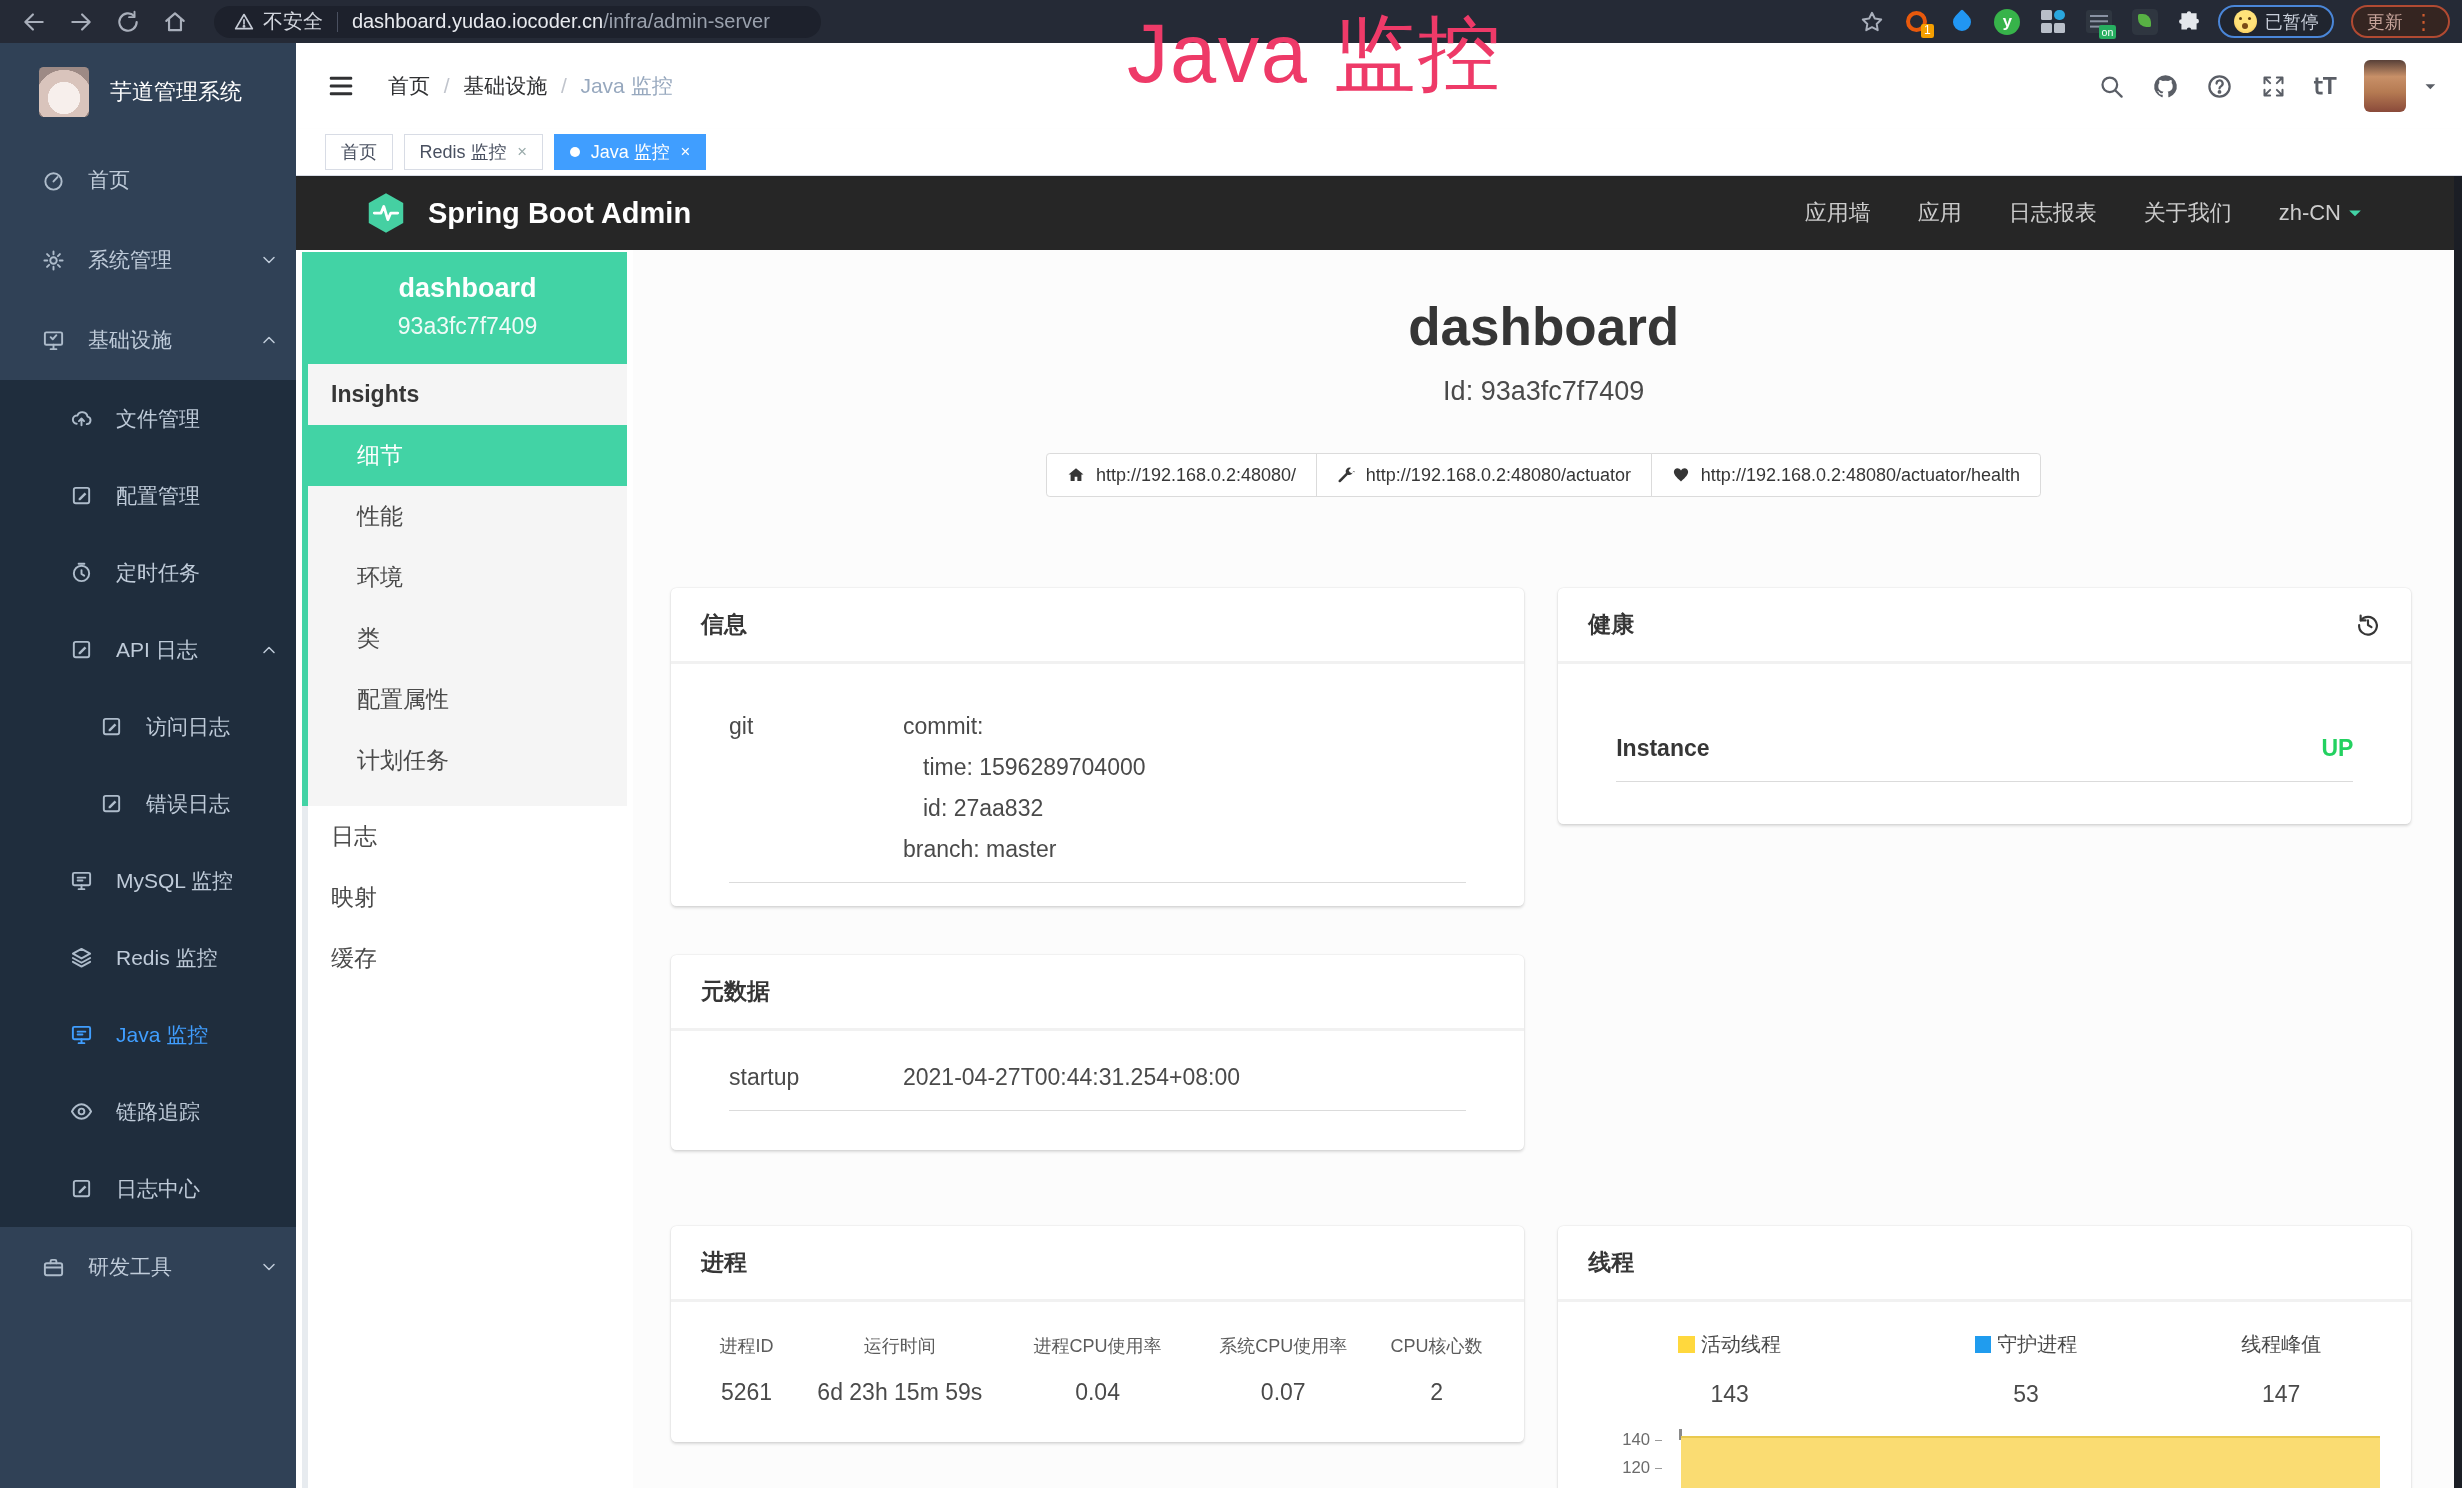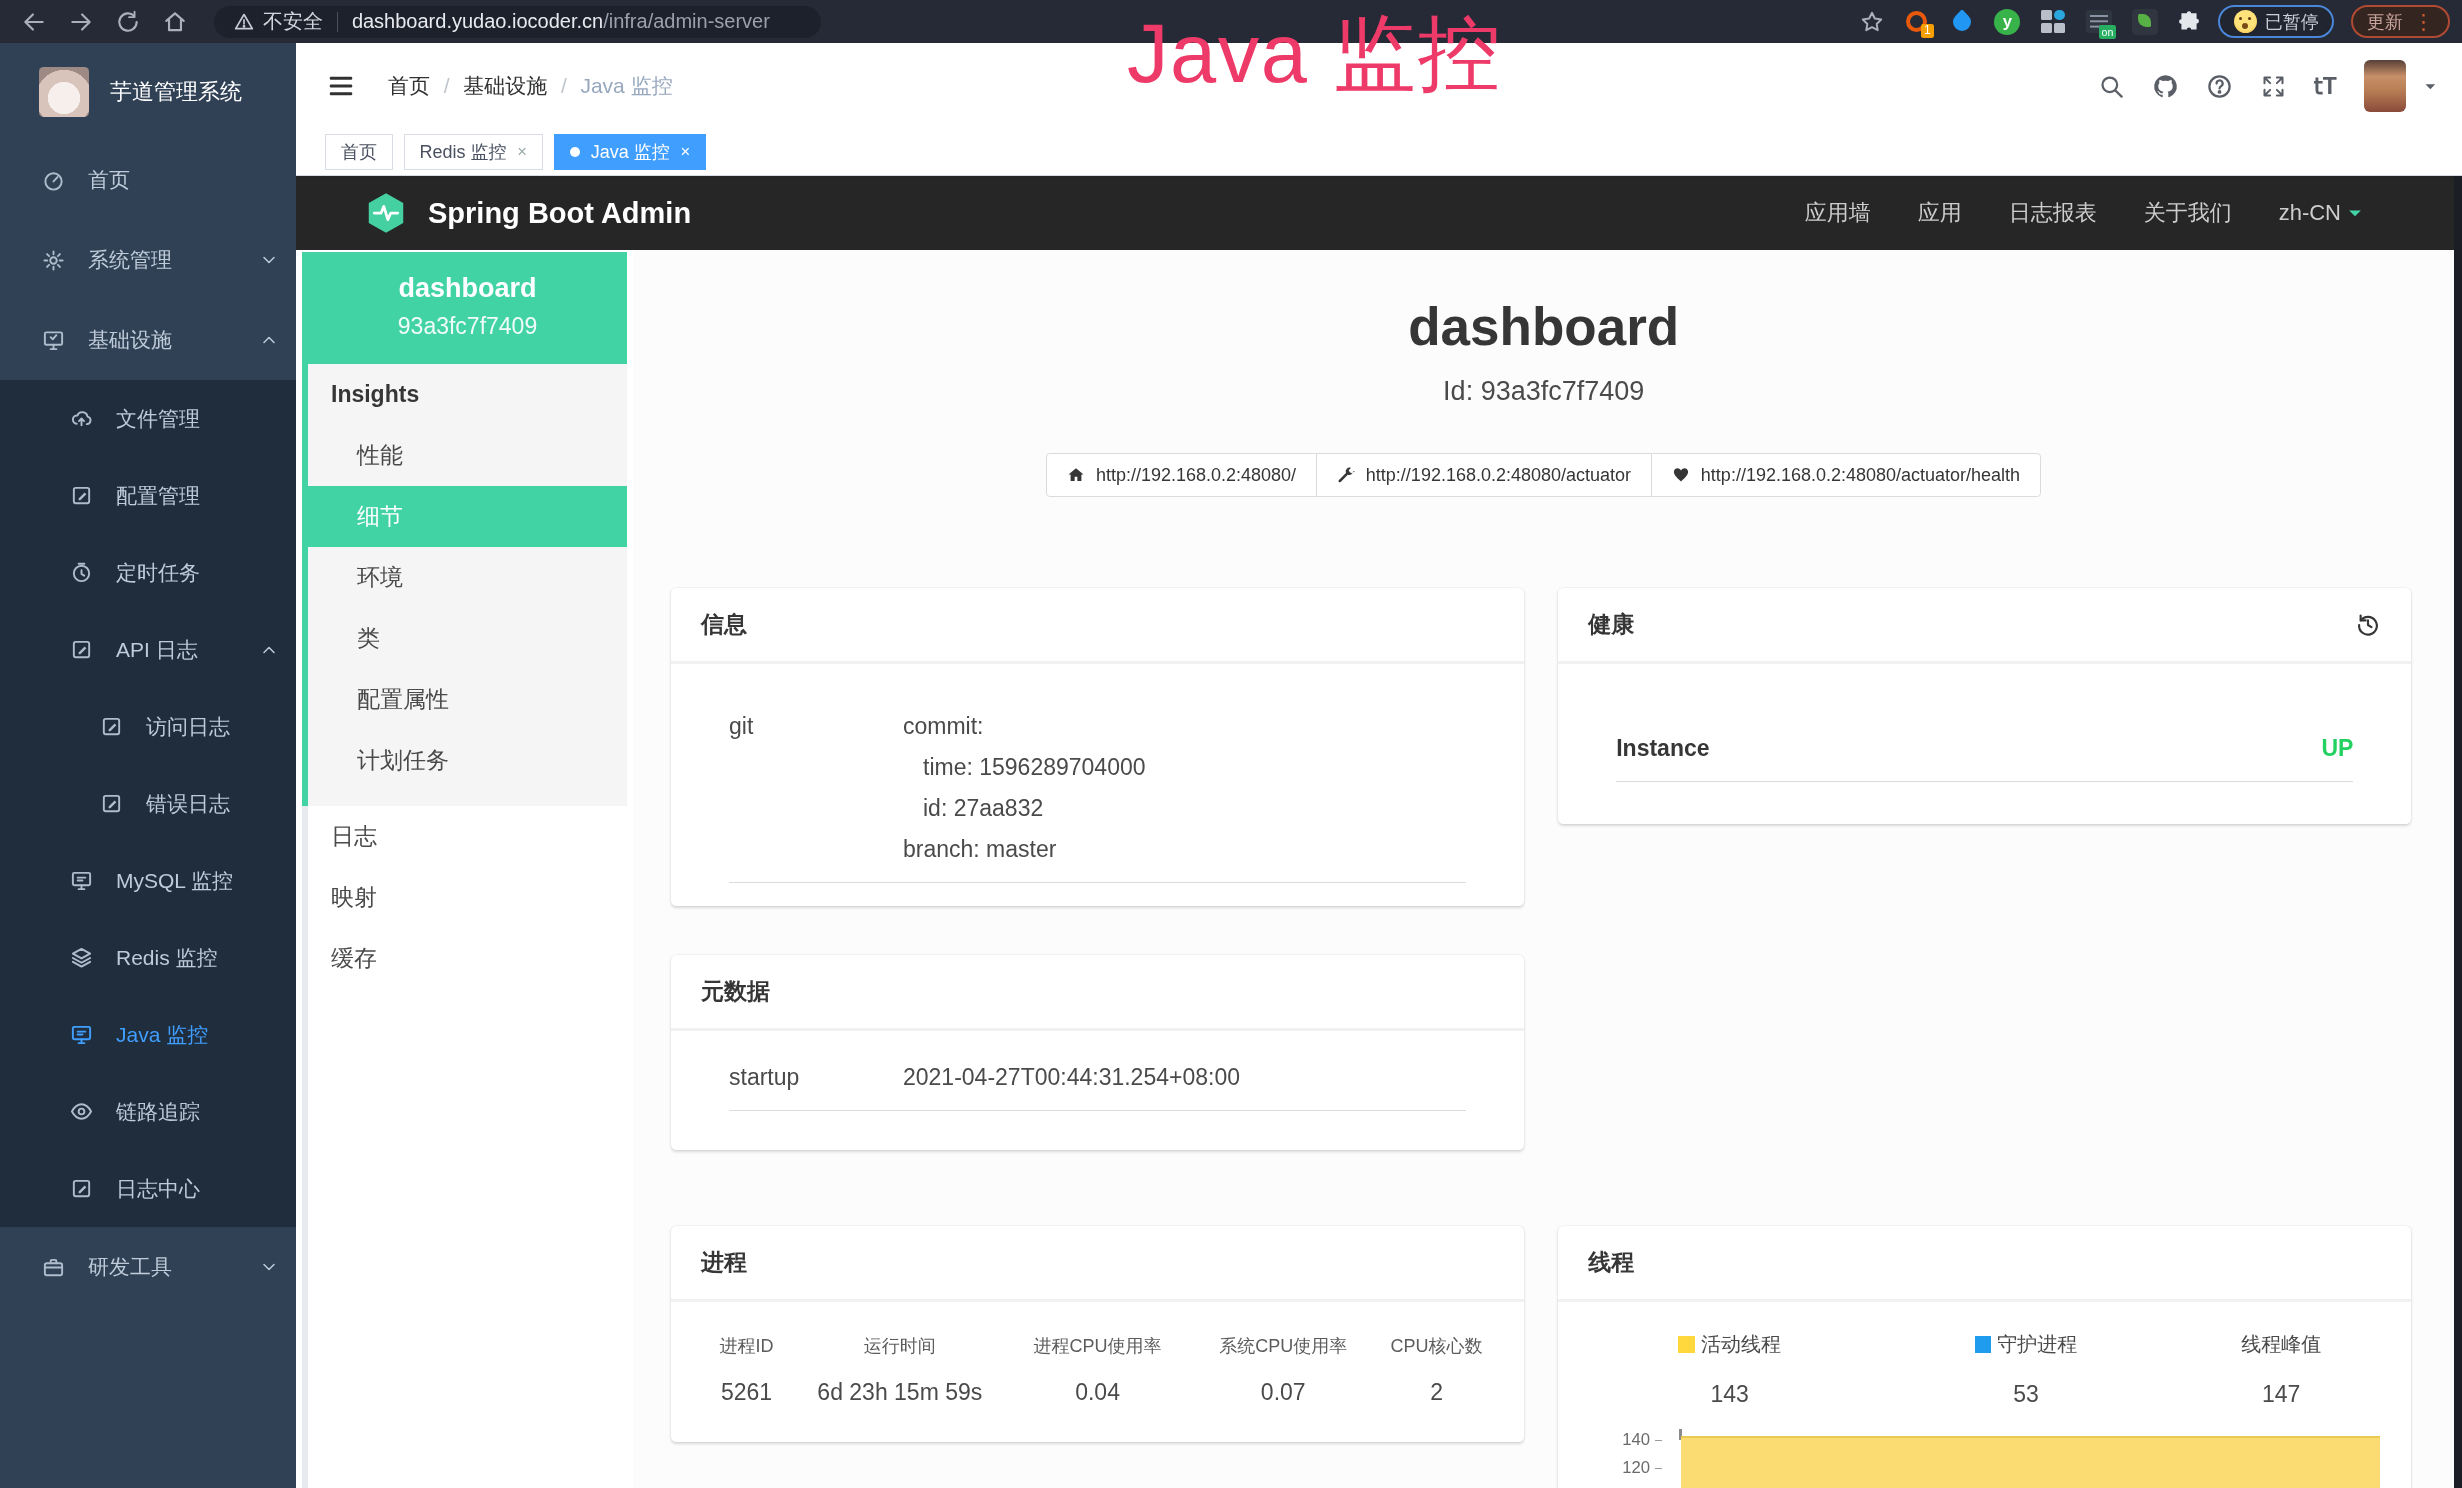--- a/index.html
+++ b/index.html
@@ -491,22 +491,22 @@
     </div>
 
     <aside class="sba-side">
       <div class="inst-head">
         <div class="inst-name">dashboard</div>
         <div class="inst-id">93a3fc7f7409</div>
       </div>
       <div class="insights-group">
         <div class="section-label">Insights</div>
         <div id="insightList">
+            <div class="side-item insight active">细节</div>
             <div class="side-item insight">性能</div>
-            <div class="side-item insight active">细节</div>
             <div class="side-item insight">环境</div>
             <div class="side-item insight">类</div>
             <div class="side-item insight">配置属性</div>
             <div class="side-item insight">计划任务</div>
           </div>
       </div>
       <div id="rootList">
           <div class="side-item root">日志</div>
           <div class="side-item root">映射</div>
           <div class="side-item root">缓存</div>

